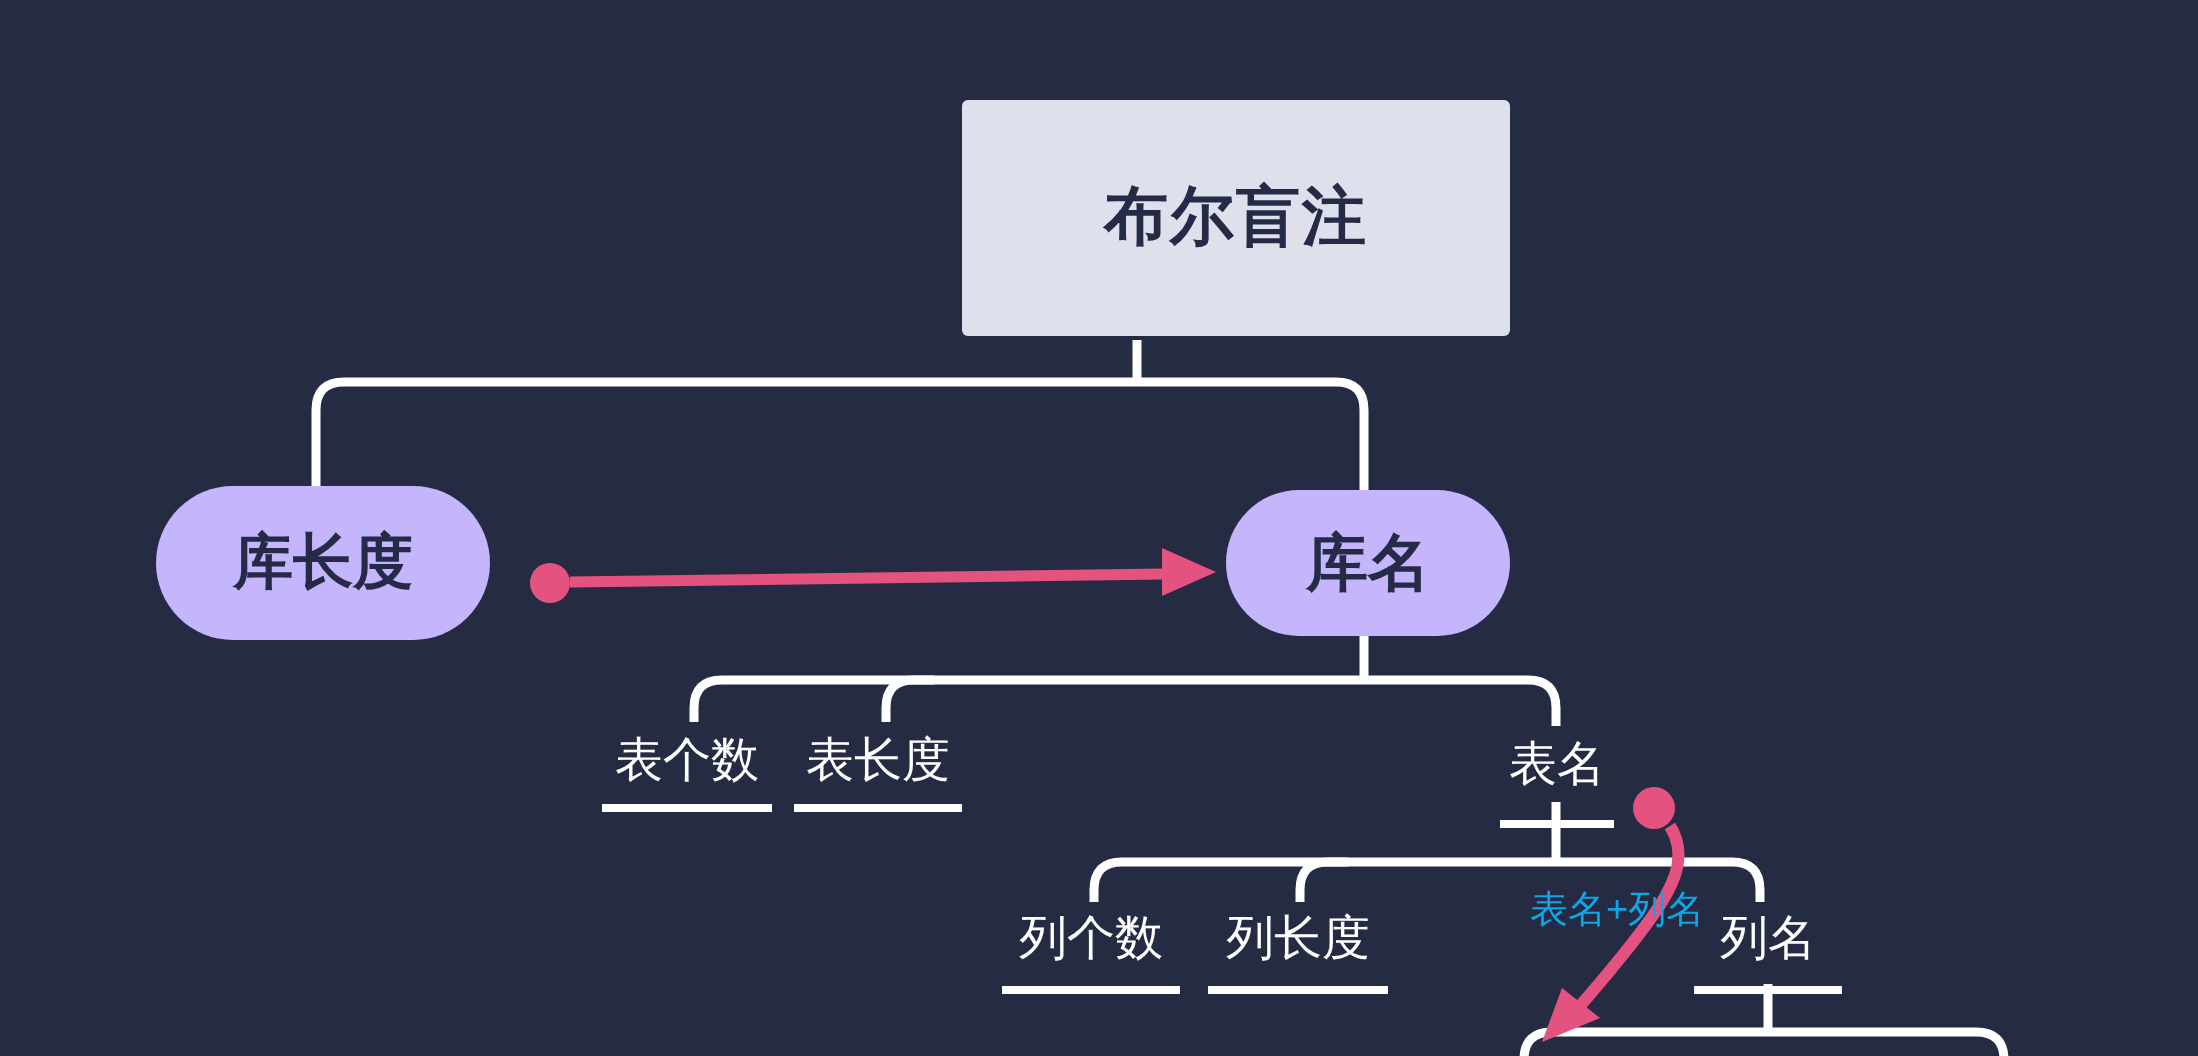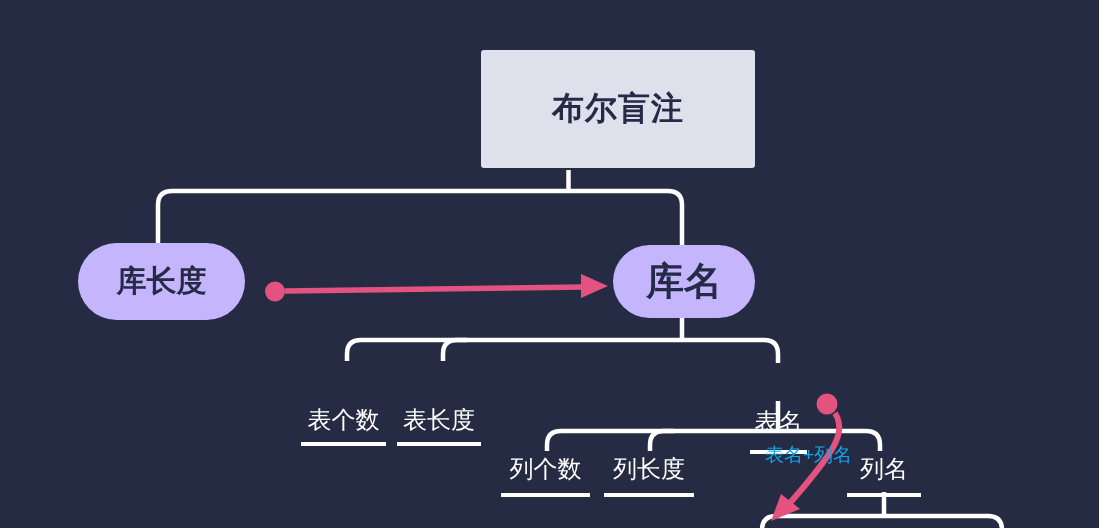--- a/index.html
+++ b/index.html
@@ -46,32 +46,32 @@
   .pill-db-length {
     left: 78px; top: 243px;
     width: 167px; height: 77px;
     border-radius: 39px;
     font-size: 30px;
   }
   .pill-db-name {
     left: 613px; top: 245px;
     width: 142px; height: 73px;
     border-radius: 37px;
-    font-size: 38px;
+    font-size: 31px;
   }
   .leaf-label {
     position: absolute;
     box-sizing: border-box;
     color: #FFFFFF;
     font-size: 24px;
     text-align: center;
     border-bottom: 4px solid #FFFFFF;
     white-space: nowrap;
   }
-  .lv2 { padding-bottom: 6px; margin-top: 40px; }
+  .lv2 { padding-bottom: 6px; }
   .lv3 { padding-bottom: 8px; }
   .lbl-table-count  { left: 301px; top: 364px; width: 85px; }
   .lbl-table-length { left: 397px; top: 364px; width: 84px; }
   .lbl-table-name   { left: 750px; top: 366px; width: 57px; padding-bottom: 12px; }
   .lbl-col-count    { left: 501px; top: 453px; width: 89px; }
   .lbl-col-length   { left: 604px; top: 453px; width: 90px; }
   .lbl-col-name     { left: 847px; top: 453px; width: 74px; }
   .annotation {
     position: absolute;
     left: 765px; top: 442px;

